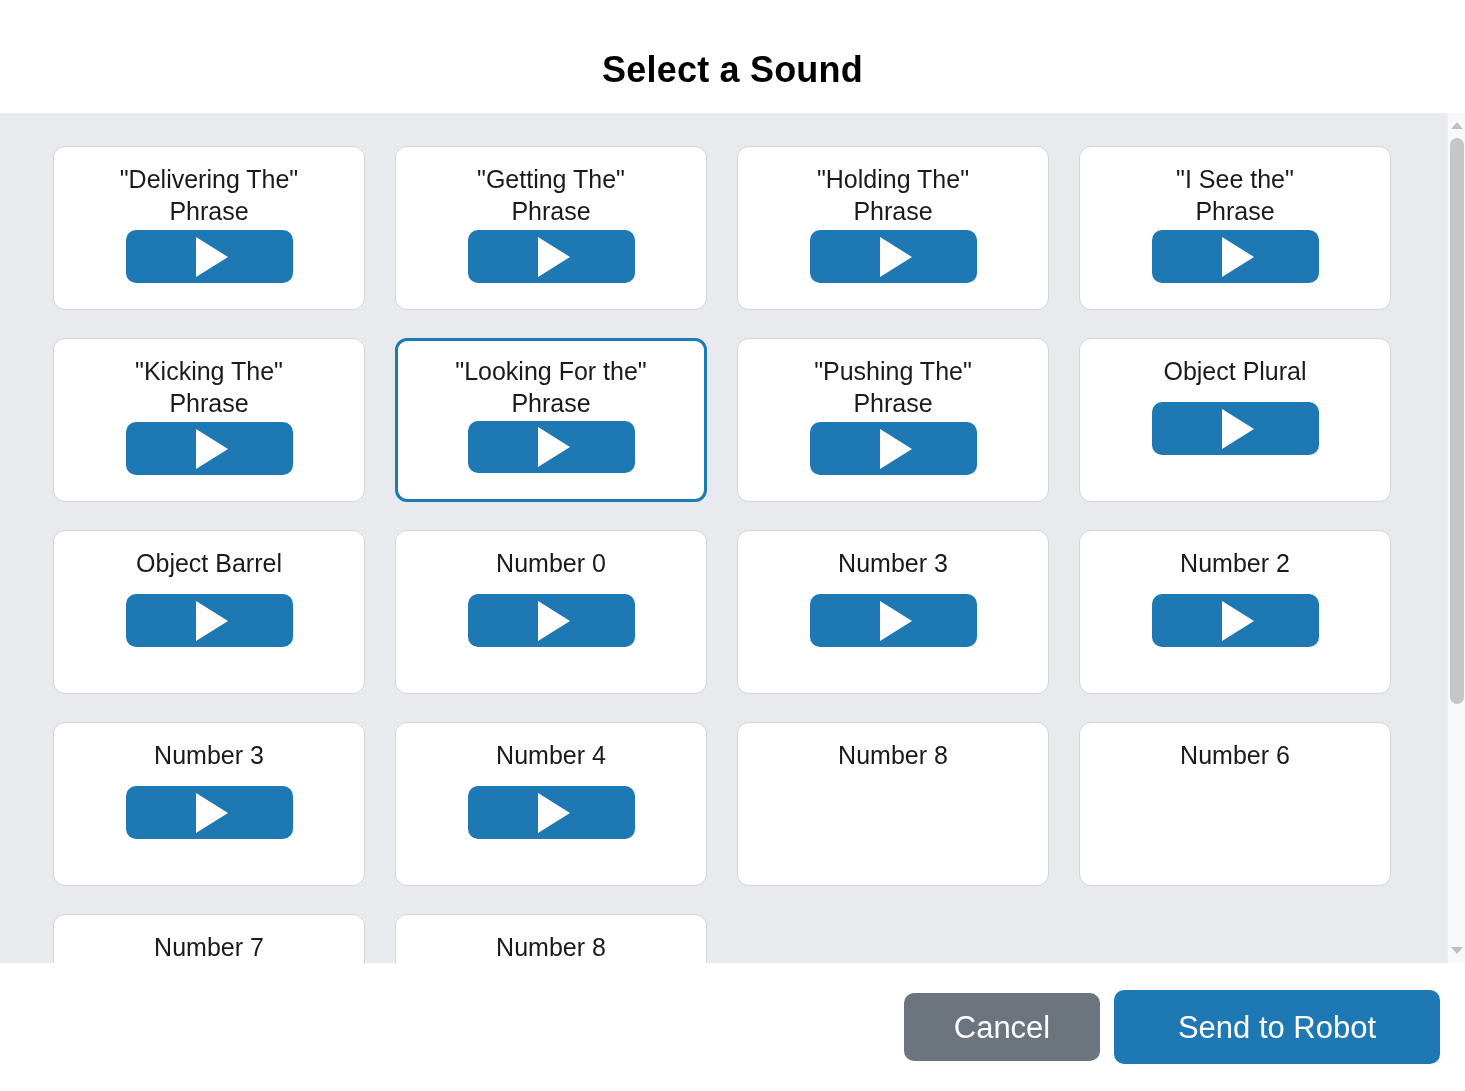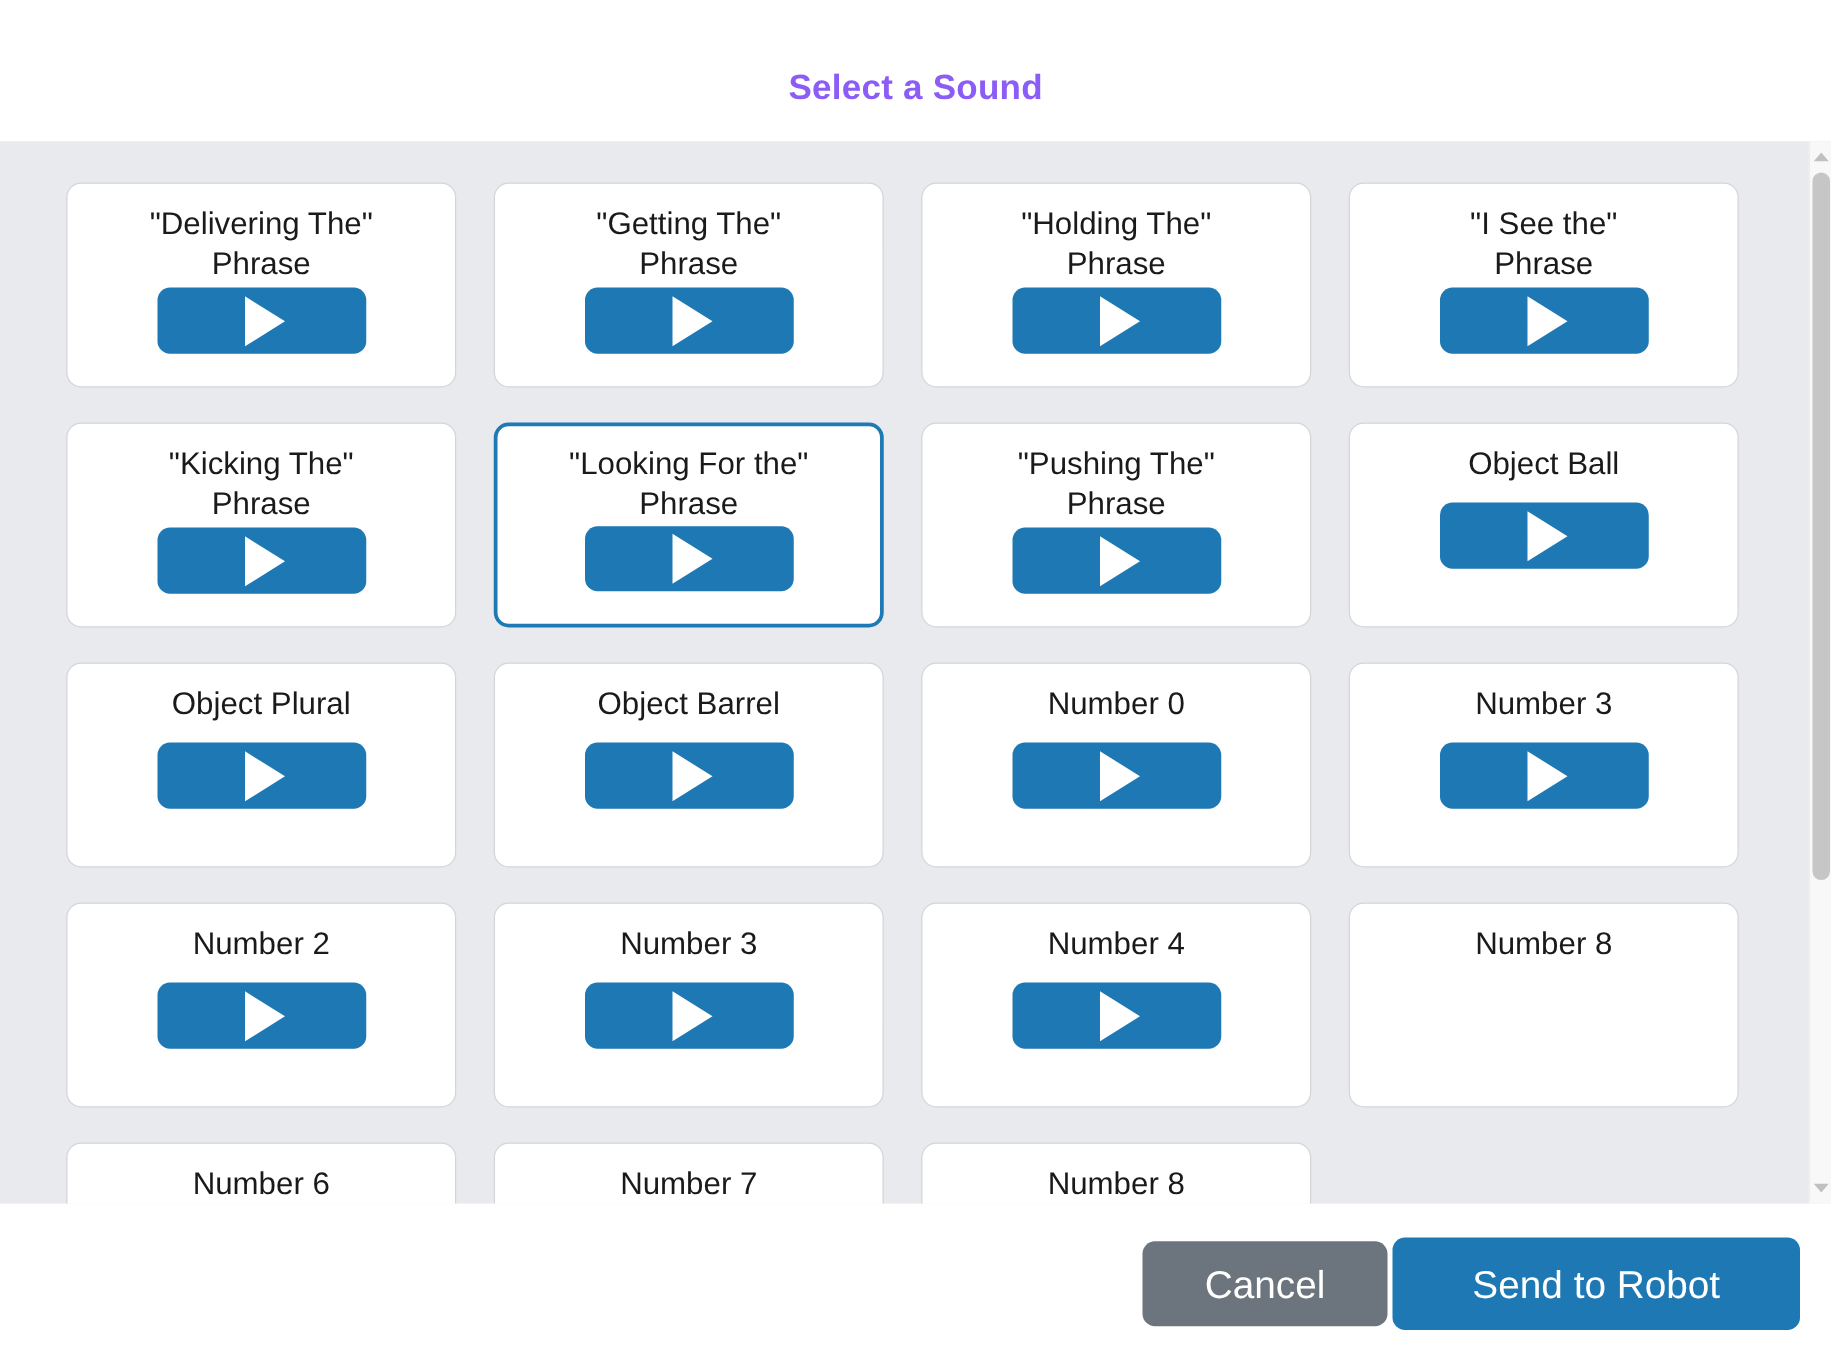--- a/index.html
+++ b/index.html
@@ -23,23 +23,23 @@
   
   .dialog-header {
     height: 113px;
     flex: 0 0 113px;
     background: #ffffff;
     display: flex;
     align-items: center;
     justify-content: center;
   }
   .dialog-title {
-    font-size: 28px;
+    font-size: 36px;
     font-weight: 600;
-    color: #8b5cf6;
+    color: #000000;
     letter-spacing: 0.2px;
     line-height: 1;
     margin-top: 27px;
   }
 
   
   .dialog-body {
     position: relative;
     flex: 0 0 850px;
     height: 850px;
@@ -145,21 +145,21 @@
   }
 
   
   .dialog-footer {
     flex: 1 1 auto;
     background: #ffffff;
     display: flex;
     align-items: center;
     justify-content: flex-end;
     padding-right: 25px;
-    gap: 4px;
+    gap: 14px;
     position: relative;
   }
 
   .btn {
     border: none;
     border-radius: 10px;
     font-size: 31px;
     color: #ffffff;
     cursor: pointer;
     font-family: "Liberation Sans", sans-serif;
@@ -231,26 +231,20 @@
           </button>
         </div>
         <div class="sound-card">
           <div class="sound-card-title">"Pushing The"
 Phrase</div>
           <button class="play-button">
             <span class="play-glyph"></span>
           </button>
         </div>
         <div class="sound-card one-line">
-          <div class="sound-card-title">Object Ball</div>
-          <button class="play-button">
-            <span class="play-glyph"></span>
-          </button>
-        </div>
-        <div class="sound-card one-line">
           <div class="sound-card-title">Object Plural</div>
           <button class="play-button">
             <span class="play-glyph"></span>
           </button>
         </div>
         <div class="sound-card one-line">
           <div class="sound-card-title">Object Barrel</div>
           <button class="play-button">
             <span class="play-glyph"></span>
           </button>

